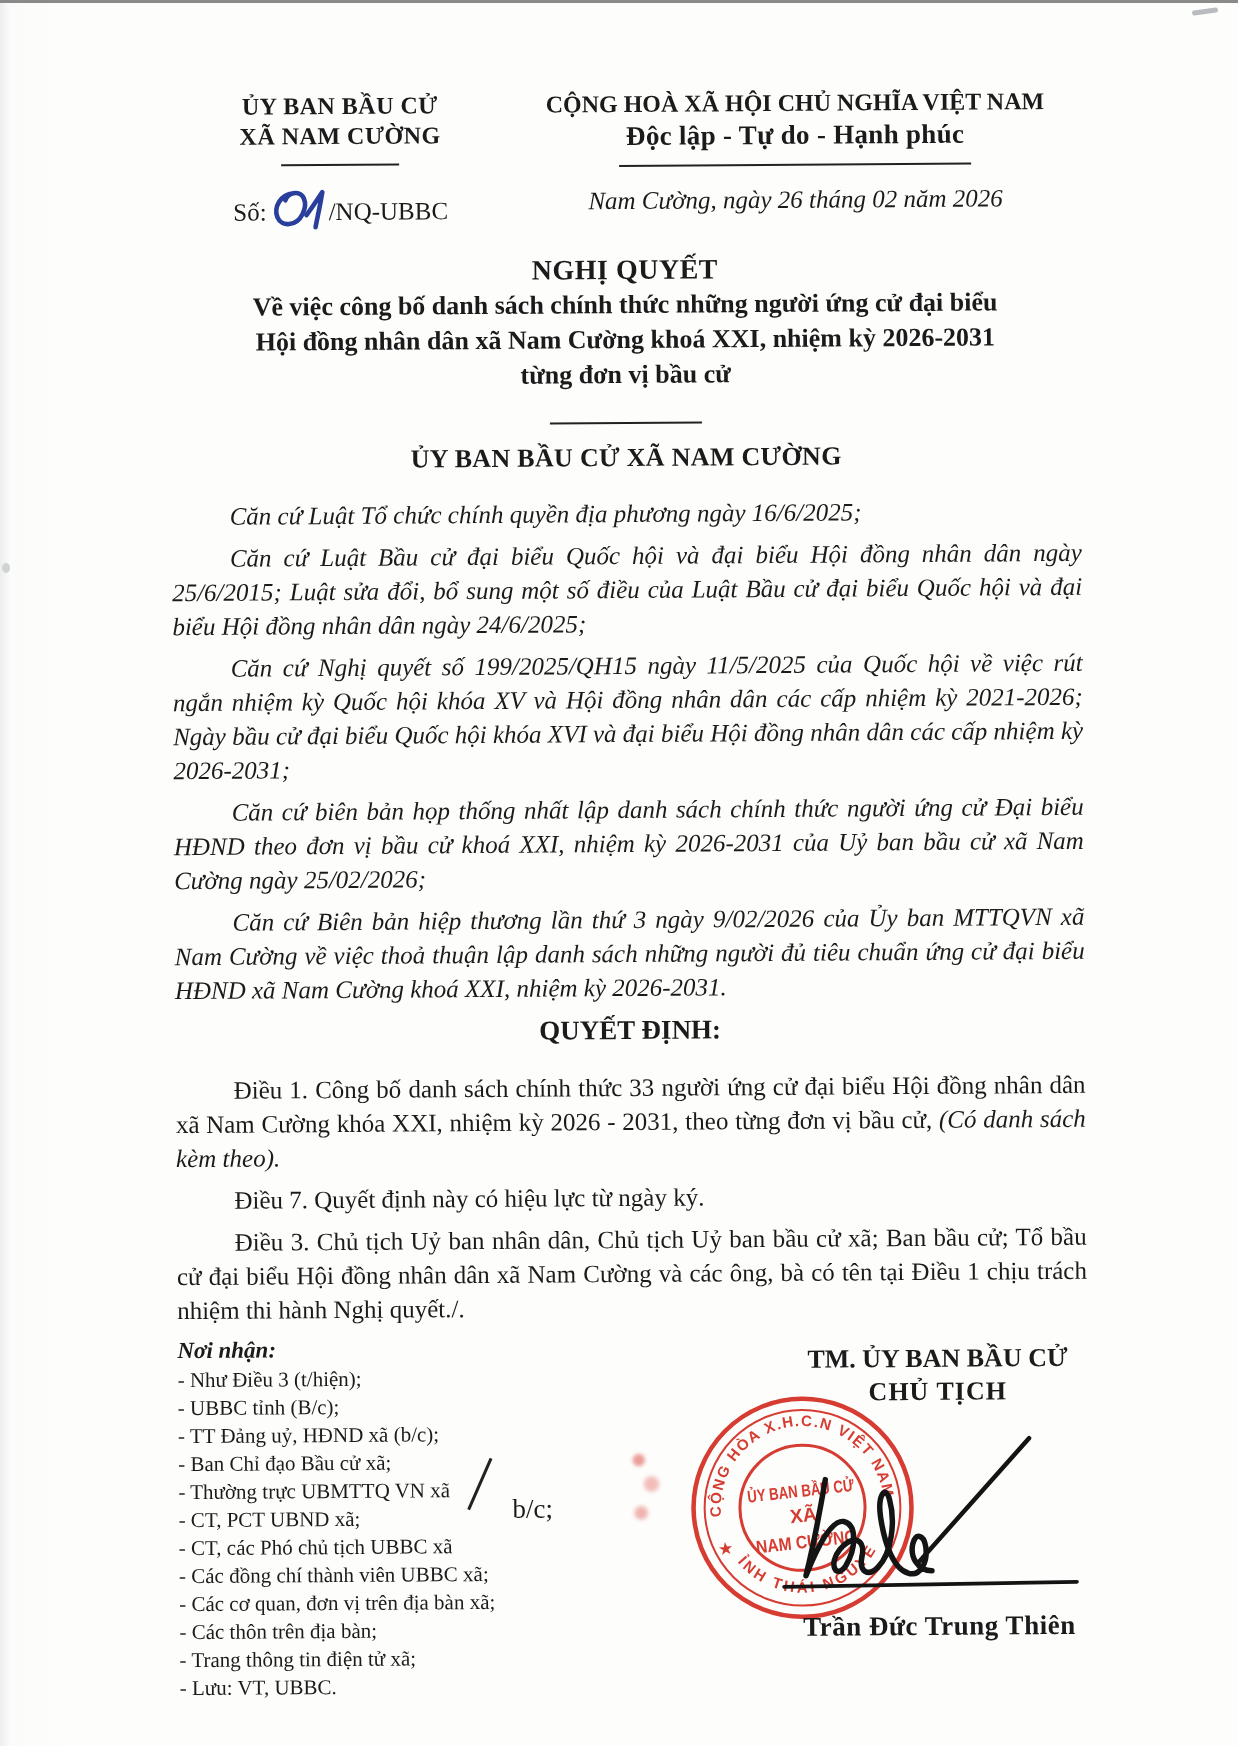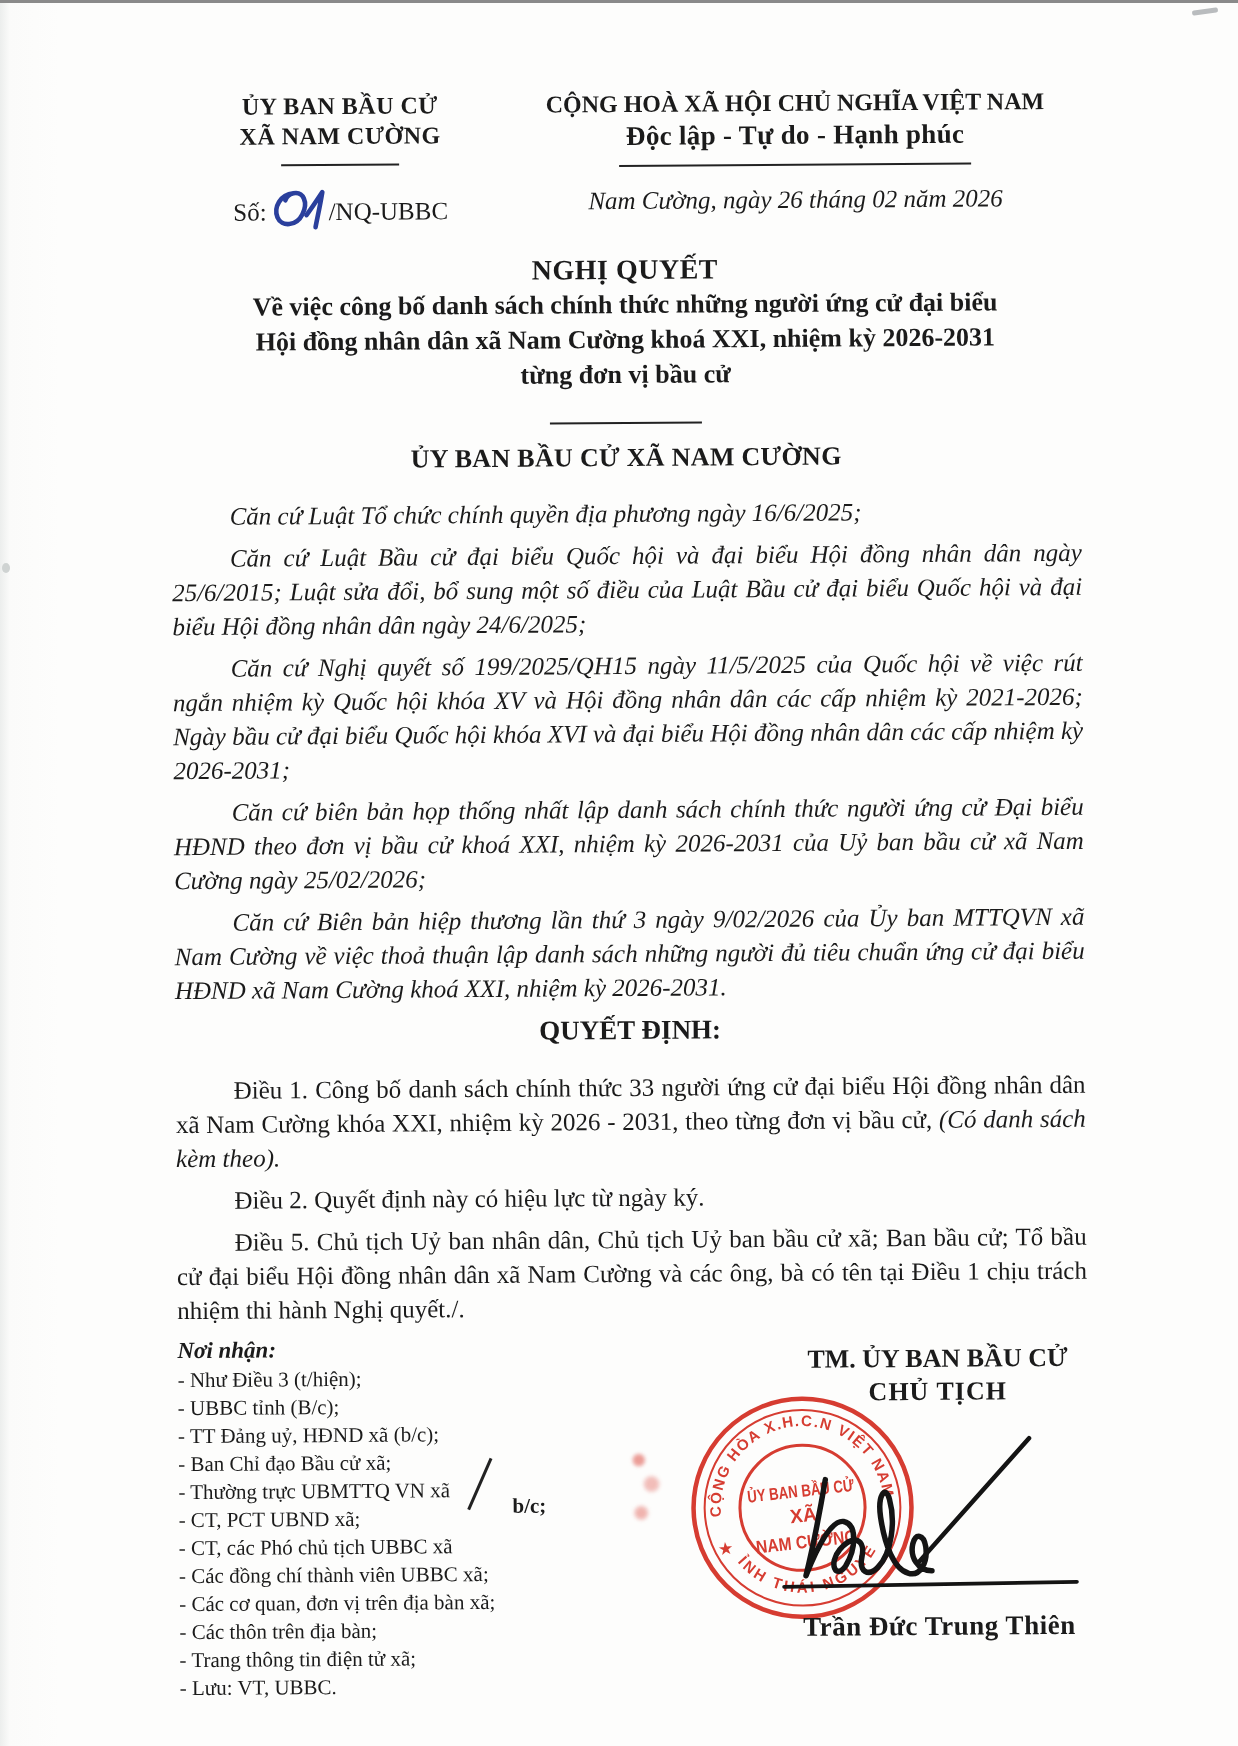--- a/index.html
+++ b/index.html
@@ -44,21 +44,21 @@
   .preamble p{font-style:italic;}
   .dec-heading{font-weight:bold;font-size:27px;text-align:center;margin:8px 0 10px 0;line-height:34px;}
   .article .lead{font-weight:normal;}
   .article .note{font-style:italic;}
   
   .footer{position:relative;margin-top:6px;height:480px;}
   .recipients{position:absolute;left:0;top:0;width:470px;}
   .recipients-label{font-weight:bold;font-style:italic;font-size:23px;line-height:30px;}
   .recipient{font-size:21px;line-height:28px;white-space:nowrap;}
   .hand-slash{position:absolute;left:300px;top:122px;height:56px;border-left:3px solid #222;transform:rotate(24deg);}
-  .recipient-annot{position:absolute;left:334px;top:160px;font-size:21px;font-weight:bold;}
+  .recipient-annot{position:absolute;left:334px;top:160px;font-size:27px;}
   .tm-block{position:absolute;left:560px;top:12px;width:400px;text-align:center;}
   .tm-l1{font-weight:bold;font-size:26px;line-height:32px;}
   .tm-l2{font-weight:bold;font-size:26px;line-height:33px;letter-spacing:1px;}
   .stamp-wrap{position:absolute;left:510px;top:62px;width:228px;height:228px;}
   .sig-wrap{position:absolute;left:595px;top:56px;width:312px;height:218px;}
   .signer-name{position:absolute;left:560px;top:280px;width:400px;text-align:center;
                font-weight:bold;font-size:27px;letter-spacing:.5px;}
   .smudge{position:absolute;left:448px;top:108px;width:42px;height:96px;
           background:
             radial-gradient(circle at 30% 20%, rgba(214,40,28,.45) 0 4px, transparent 8px),
@@ -113,22 +113,22 @@
       <p>Căn cứ Luật Tổ chức chính quyền địa phương ngày 16/6/2025;</p>
       <p>Căn cứ Luật Bầu cử đại biểu Quốc hội và đại biểu Hội đồng nhân dân ngày 25/6/2015; Luật sửa đổi, bổ sung một số điều của Luật Bầu cử đại biểu Quốc hội và đại biểu Hội đồng nhân dân ngày 24/6/2025;</p>
       <p>Căn cứ Nghị quyết số 199/2025/QH15 ngày 11/5/2025 của Quốc hội về việc rút ngắn nhiệm kỳ Quốc hội khóa XV và Hội đồng nhân dân các cấp nhiệm kỳ 2021-2026; Ngày bầu cử đại biểu Quốc hội khóa XVI và đại biểu Hội đồng nhân dân các cấp nhiệm kỳ 2026-2031;</p>
       <p>Căn cứ biên bản họp thống nhất lập danh sách chính thức người ứng cử Đại biểu HĐND theo đơn vị bầu cử khoá XXI, nhiệm kỳ 2026-2031 của Uỷ ban bầu cử xã Nam Cường ngày 25/02/2026;</p>
       <p>Căn cứ Biên bản hiệp thương lần thứ 3 ngày 9/02/2026 của Ủy ban MTTQVN xã Nam Cường về việc thoả thuận lập danh sách những người đủ tiêu chuẩn ứng cử đại biểu HĐND xã Nam Cường khoá XXI, nhiệm kỳ 2026-2031.</p>
     </div>
 
     <div class="dec-heading">QUYẾT ĐỊNH:</div>
     <div class="body-text">
       <p class="article"><span class="lead">Điều 1.</span><span> Công bố danh sách chính thức 33 người ứng cử đại biểu Hội đồng nhân dân xã Nam Cường khóa XXI, nhiệm kỳ 2026 - 2031, theo từng đơn vị bầu cử, </span><span class="note">(Có danh sách kèm theo).</span></p>
-      <p class="article"><span class="lead">Điều 2.</span><span> Quyết định này có hiệu lực từ ngày ký.</span></p>
-      <p class="article"><span class="lead">Điều 5.</span><span> Chủ tịch Uỷ ban nhân dân, Chủ tịch Uỷ ban bầu cử xã; Ban bầu cử; Tổ bầu cử đại biểu Hội đồng nhân dân xã Nam Cường và các ông, bà có tên tại Điều 1 chịu trách nhiệm thi hành Nghị quyết./.</span></p>
+      <p class="article"><span class="lead">Điều 7.</span><span> Quyết định này có hiệu lực từ ngày ký.</span></p>
+      <p class="article"><span class="lead">Điều 3.</span><span> Chủ tịch Uỷ ban nhân dân, Chủ tịch Uỷ ban bầu cử xã; Ban bầu cử; Tổ bầu cử đại biểu Hội đồng nhân dân xã Nam Cường và các ông, bà có tên tại Điều 1 chịu trách nhiệm thi hành Nghị quyết./.</span></p>
     </div>
 
     <div class="footer">
 
       <div class="recipients">
         <div class="recipients-label">Nơi nhận:</div>
         <div class="recipient">- Như Điều 3 (t/hiện);</div>
         <div class="recipient">- UBBC tỉnh (B/c);</div>
         <div class="recipient">- TT Đảng uỷ, HĐND xã (b/c);</div>
         <div class="recipient">- Ban Chỉ đạo Bầu cử xã;</div>

